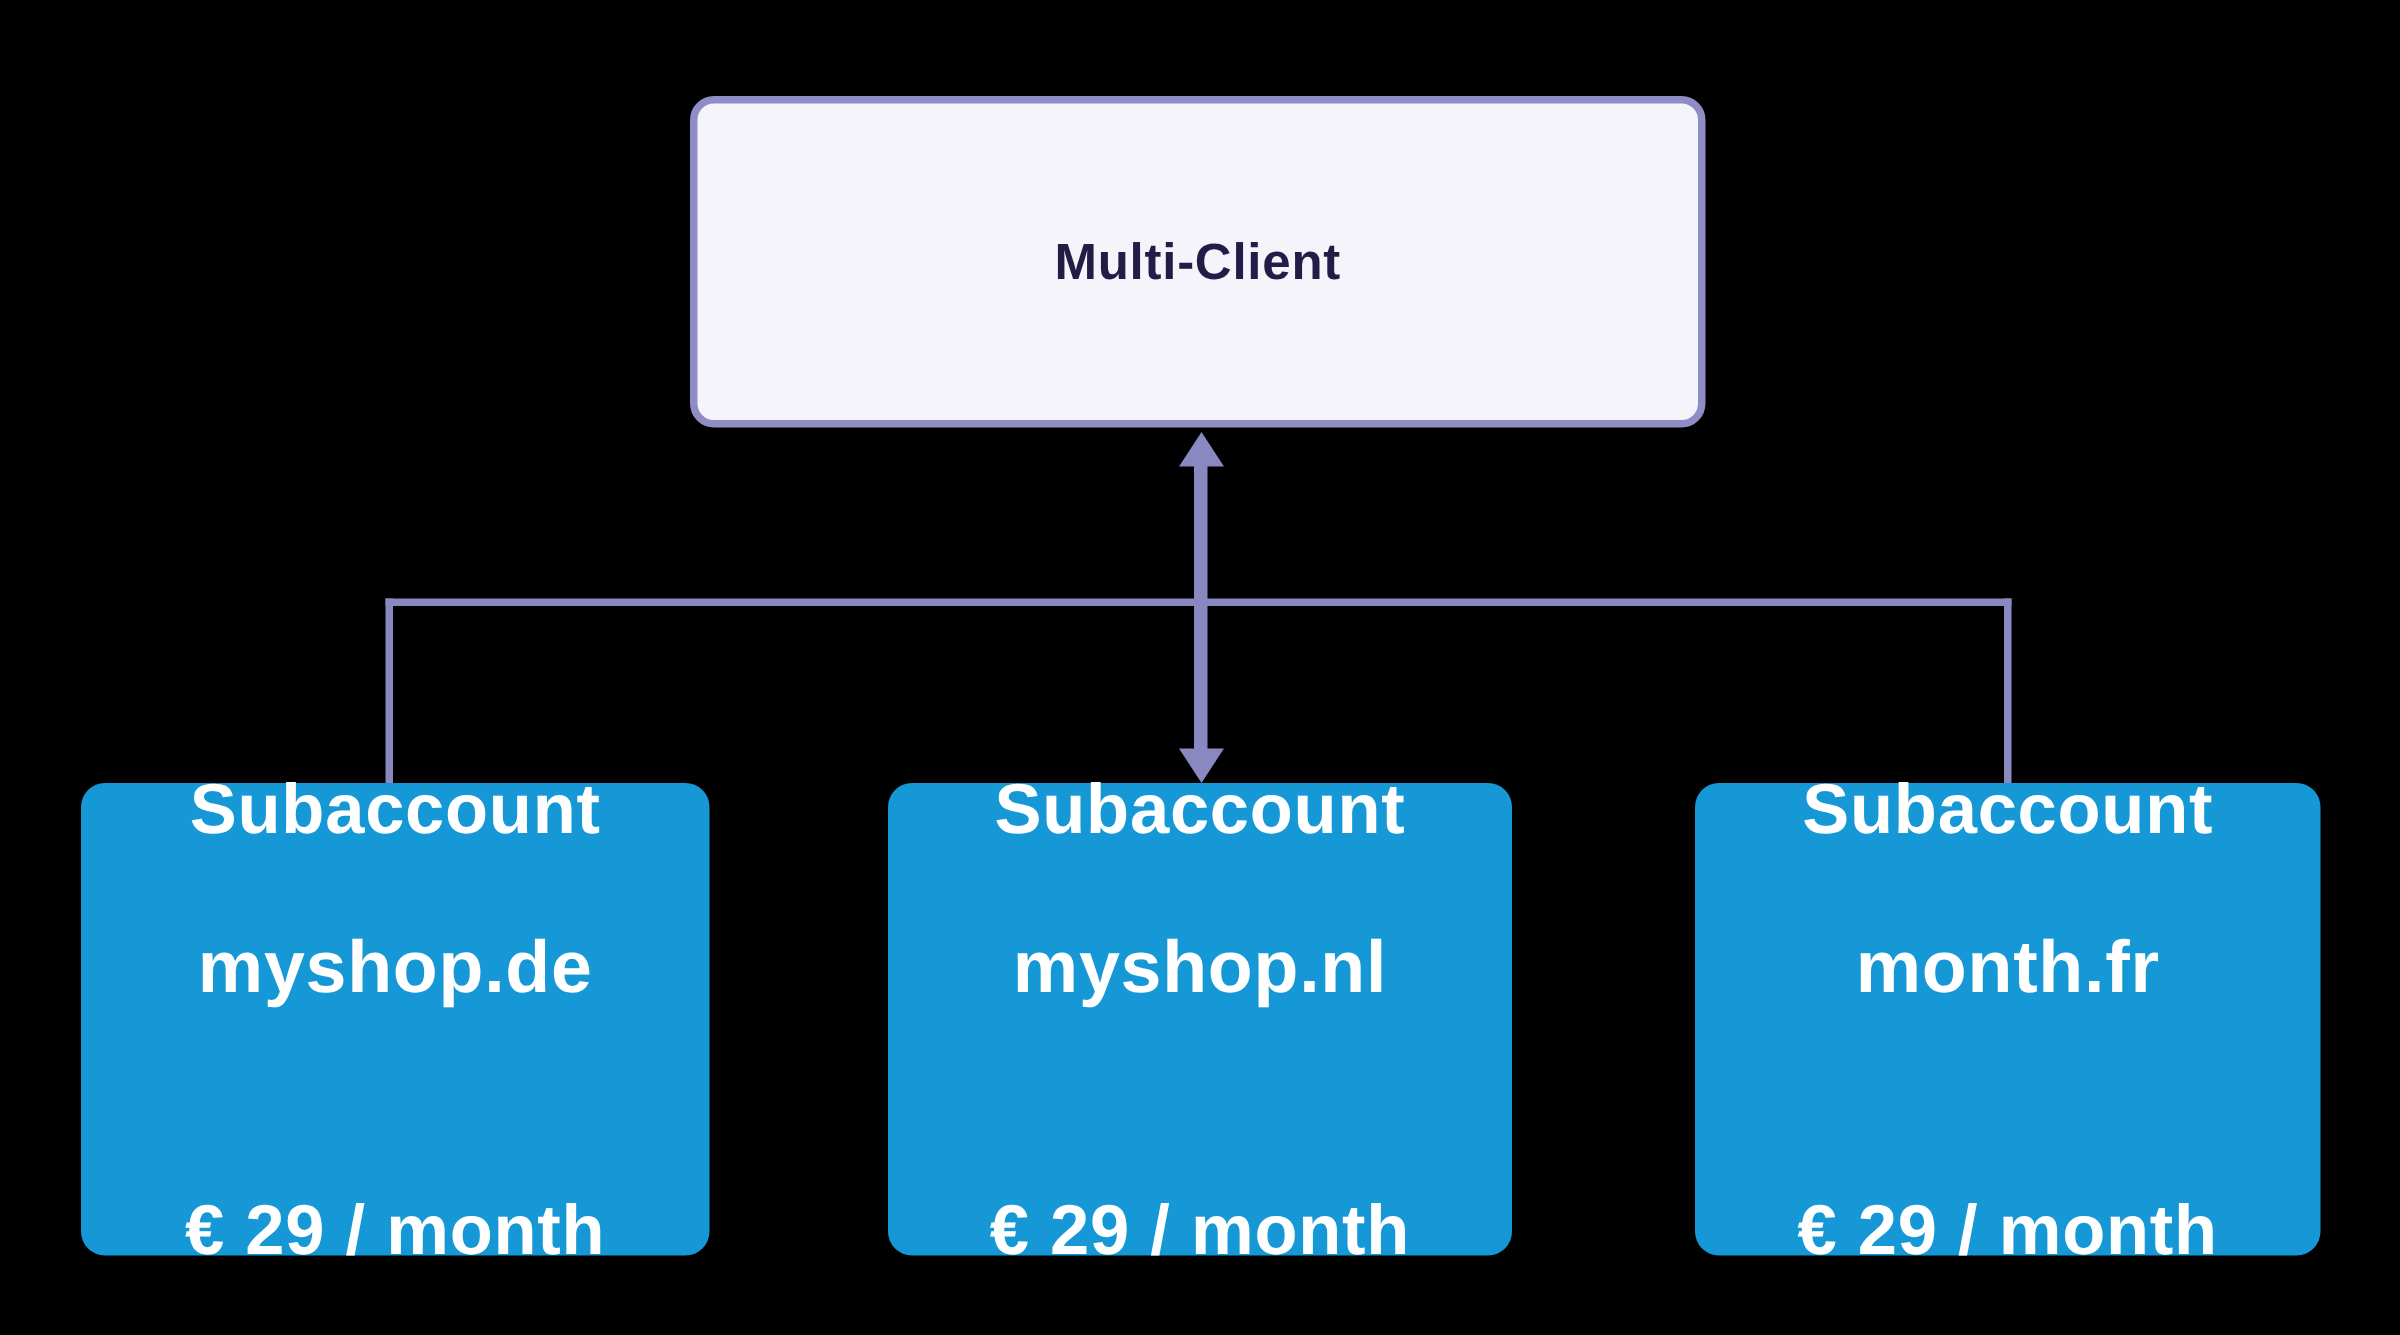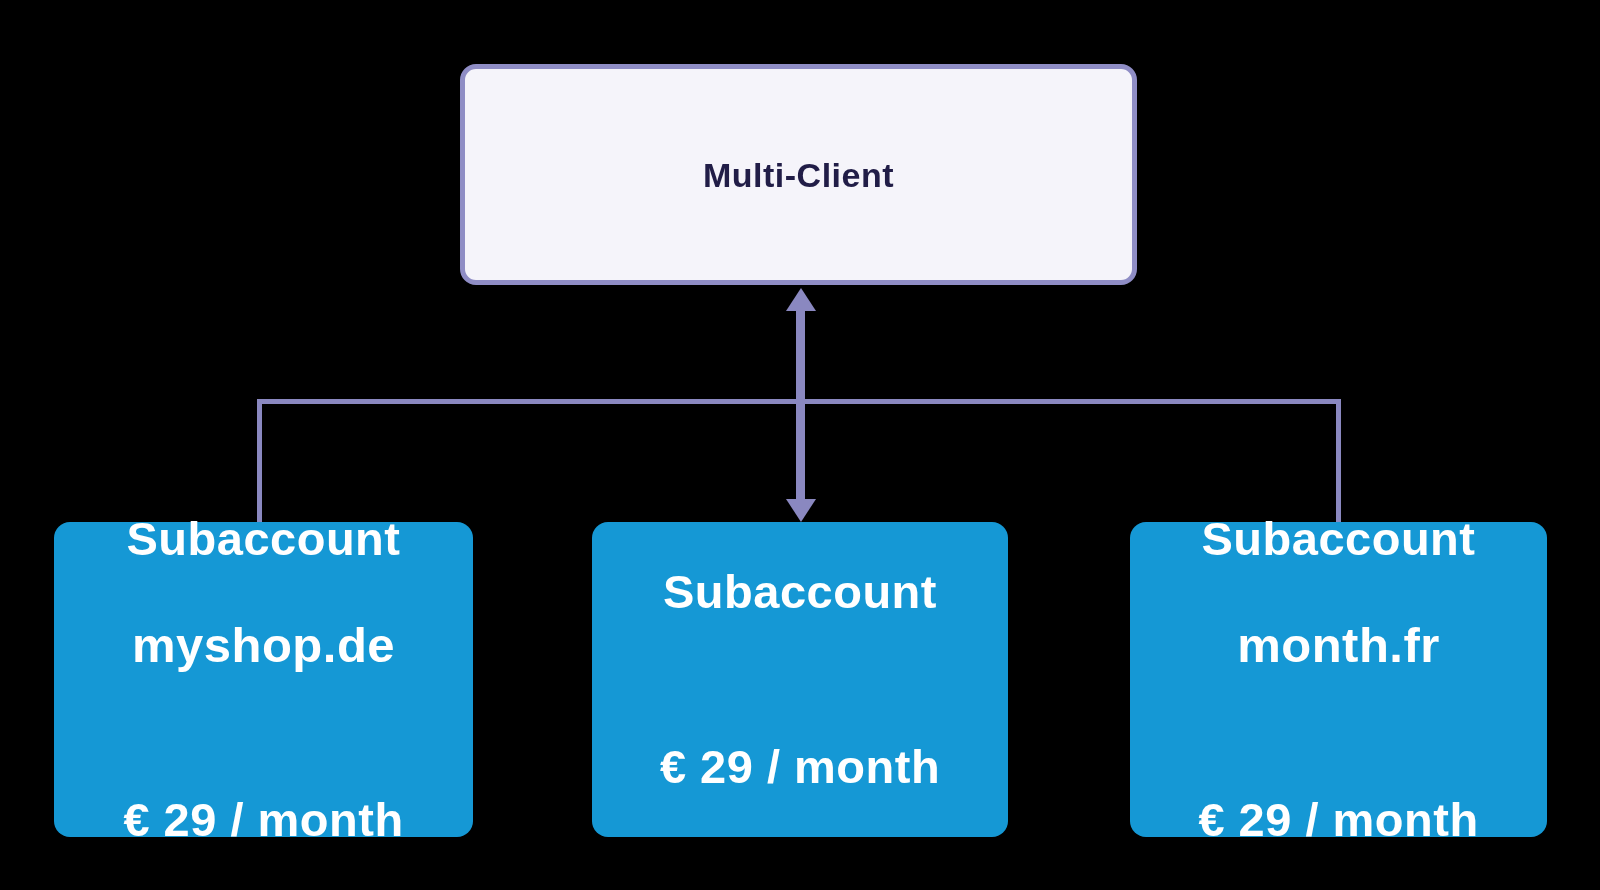--- a/index.html
+++ b/index.html
@@ -119,20 +119,21 @@
   <div class="arrowhead down"></div>
 
   <div class="card c1">
     <div class="label">Subaccount</div>
     <div class="domain">myshop.de</div>
     <div class="price">€ 29 / month</div>
   </div>
 
   <div class="card c2">
     <div class="label">Subaccount</div>
+    <div class="domain">myshop.nl</div>
     <div class="price">€ 29 / month</div>
   </div>
 
   <div class="card c3">
     <div class="label">Subaccount</div>
     <div class="domain">month.fr</div>
     <div class="price">€ 29 / month</div>
   </div>
 
 </div>

